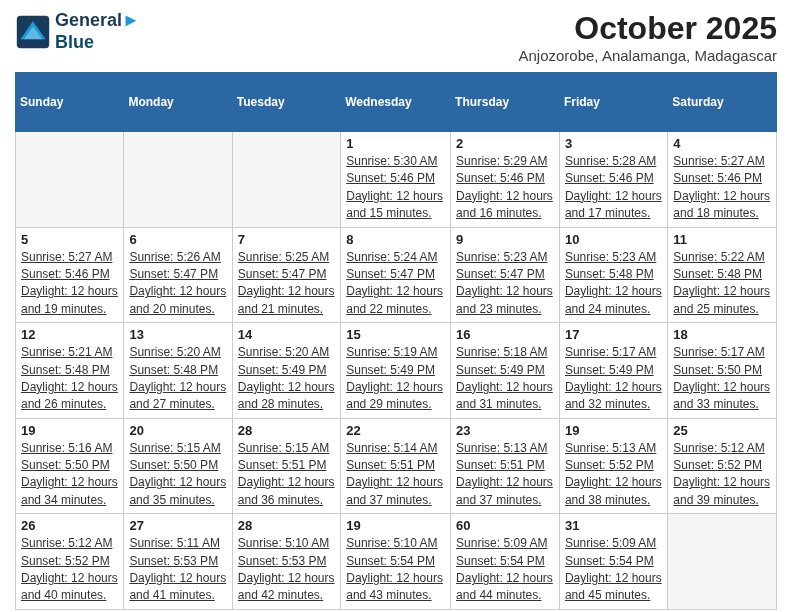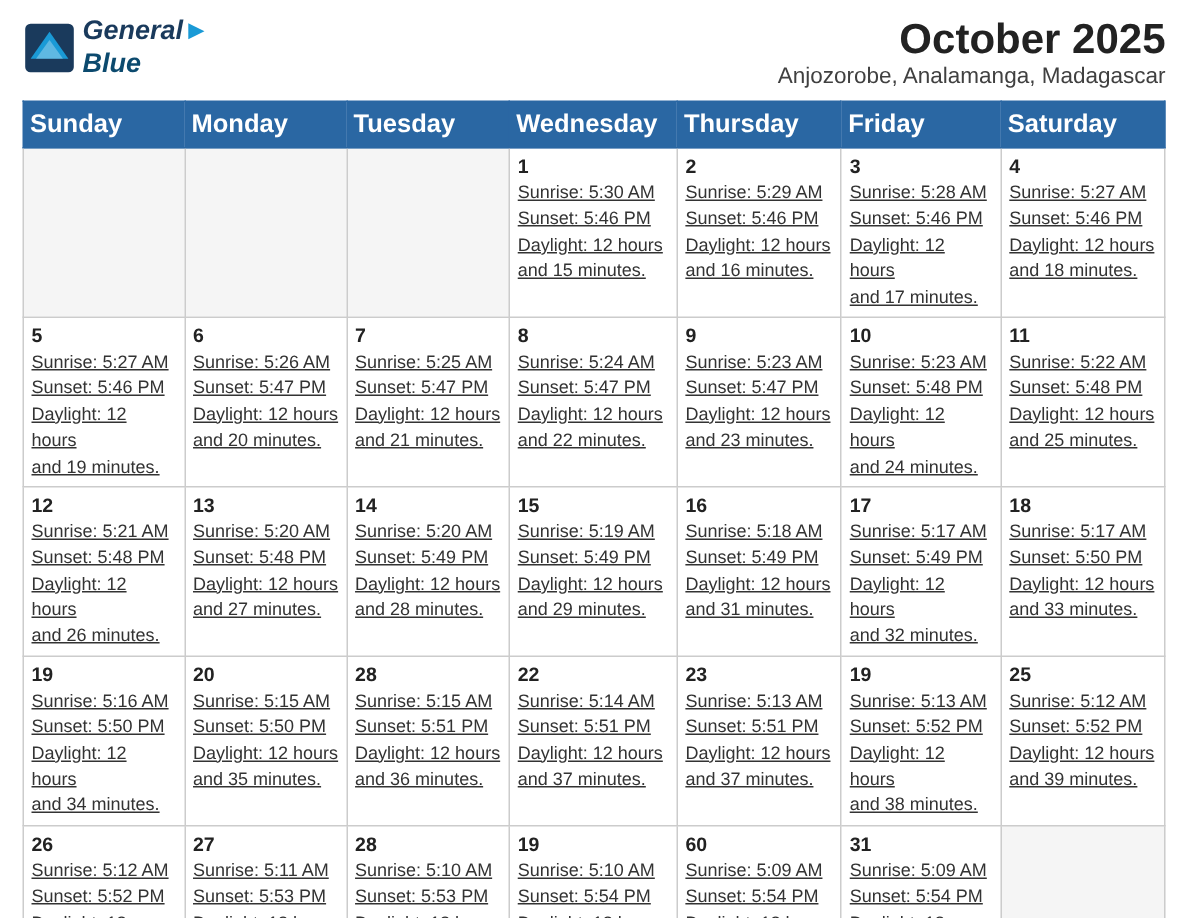--- a/index.html
+++ b/index.html
@@ -21,54 +21,53 @@
     }
     .logo {
       display: flex;
       align-items: center;
     }
     .logo-text {
       font-size: 18px;
       font-weight: bold;
       color: #1a3a5c;
       line-height: 1.2;
-      font-style: italic;
     }
     .logo-text span {
       color: #1a9ad6;
     }
     .logo-icon {
       width: 36px;
       height: 36px;
       margin-right: 4px;
     }
     .title-block {
       text-align: right;
     }
     .cal-title {
-      font-size: 28px;
+      font-size: 32px;
       font-weight: bold;
       color: #222;
     }
     .cal-subtitle {
       font-size: 15px;
       color: #404040;
     }
     .calendar {
       width: 100%;
       border-collapse: collapse;
       font-size: 10.5px;
     }
     .calendar th {
       background: #2a67a3;
       color: #fff;
-      padding: 5px 4px;
+      padding: 22px 4px;
       text-align: left;
       font-weight: bold;
-      font-size: 17px;
+      font-size: 12px;
       border: 1px solid #2a67a3;
     }
     .calendar td {
       border: 1px solid #ccc;
       vertical-align: top;
       padding: 4px 5px;
       width: 113px;
       min-height: 80px;
       background: #fff;
     }

